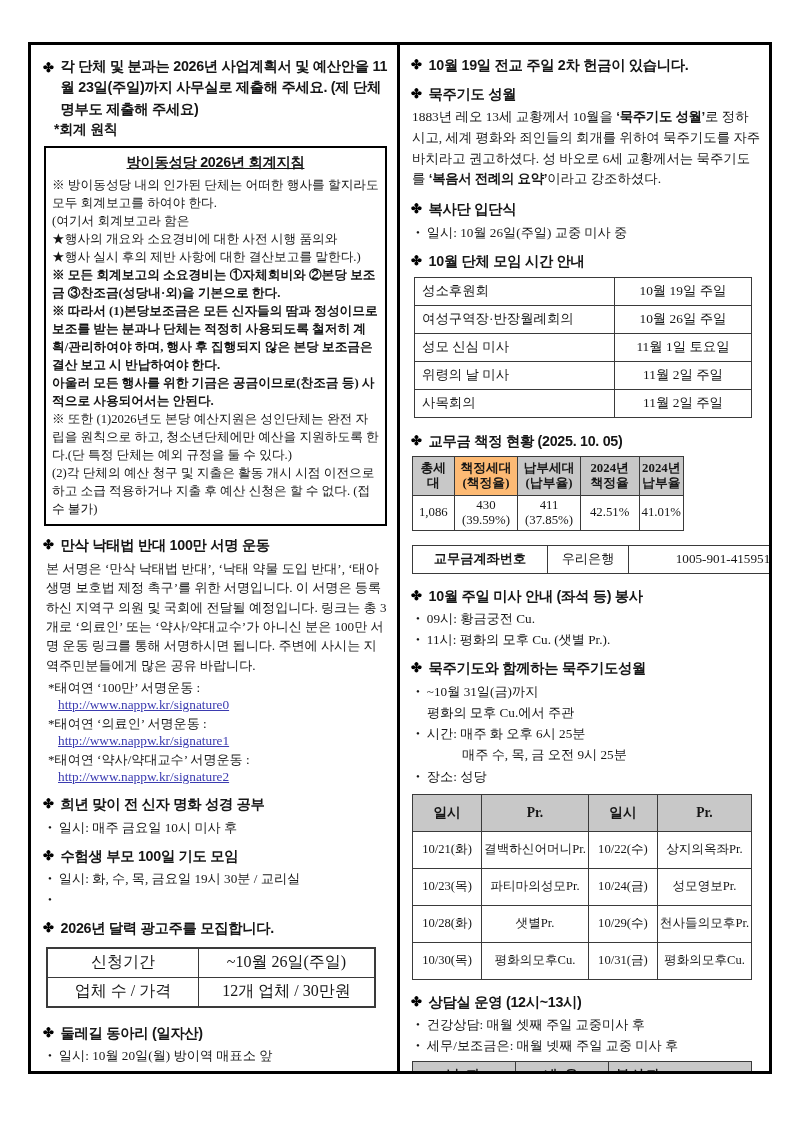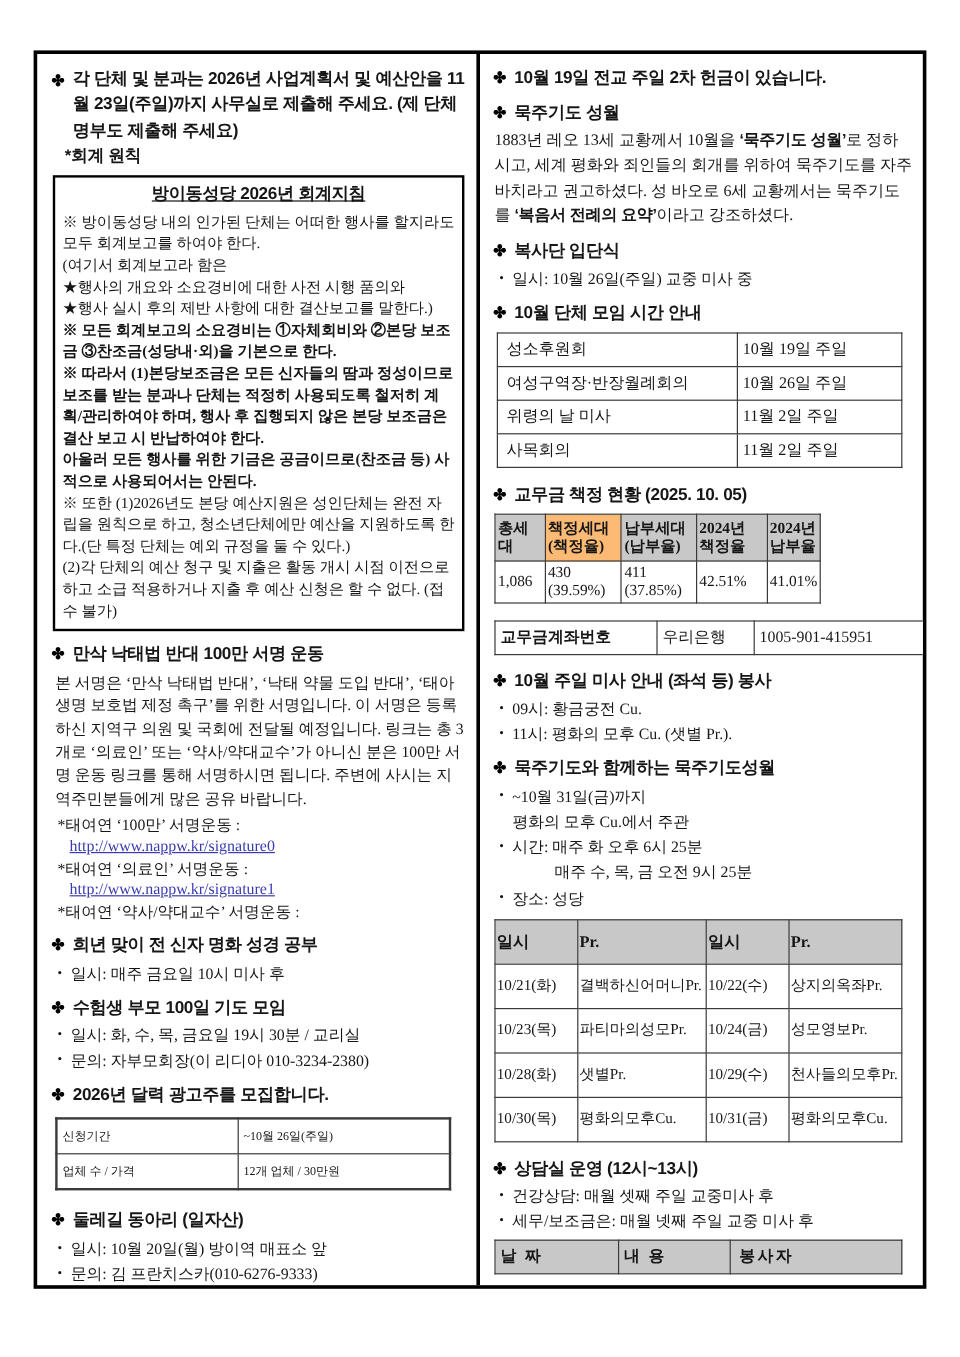--- a/index.html
+++ b/index.html
@@ -63,26 +63,26 @@
   .li { font-size:13.2px; line-height:1.45; margin:2px 0 2px 4px; display:flex; }
   .li .blt { margin:0 7px 0 2px; font-size:11px; line-height:1.7; }
   .li-cont1 { margin-left:17px; }
   .li-cont2 { margin-left:52px; }
 
   .para { font-size:13.4px; line-height:1.55; margin:1px 0 2px 2px; }
   .para .b { font-family:"Liberation Sans", sans-serif; font-weight:700; letter-spacing:-0.3px; }
 
   
   table { border-collapse:collapse; background:#fff; }
-  td, th { border:1px solid #3a3a3a; font-size:13.2px; padding:2px 4px; font-weight:normal; }
+  td, th { border:1px solid #3a3a3a; font-size:13.2px; padding:2px 4px; text-align:center; font-weight:normal; }
   .thead td { background:#c8c8c8; font-weight:700; }
   .pre { white-space:pre-line; line-height:1.15; }
 
   .cal-table { width:330px; margin:9px 0 4px 4px; border:2px solid #3a3a3a; }
-  .cal-table td { height:24px; font-size:10px; }
+  .cal-table td { height:24px; font-size:16px; }
   .cal-table td:first-child { width:142px; }
 
   .meet-table { width:338px; margin:6px 0 4px 4px; border:1.5px solid #3a3a3a; }
   .meet-table td { height:23px; font-size:13.4px; }
   .meet-table td:first-child { width:188px; text-align:left; padding-left:7px; }
 
   .stip-table { width:272px; margin:6px 0 0 2px; border:1.5px solid #3a3a3a; }
   .stip-table td { font-size:12.8px; padding:2px 2px; }
   .stip-table .thead td { height:34px; }
   .stip-table .c0 { width:52px; } .stip-table .c1 { width:80px; }
@@ -135,20 +135,21 @@
       <span class="mk">✤</span>
       <span>만삭 낙태법 반대 100만 서명 운동</span>
     </div>
     <div class="pbody">본 서명은 ‘만삭 낙태법 반대’, ‘낙태 약물 도입 반대’, ‘태아 생명 보호법 제정 촉구’를 위한 서명입니다. 이 서명은 등록하신 지역구 의원 및 국회에 전달될 예정입니다. 링크는 총 3개로 ‘의료인’ 또는 ‘약사/약대교수’가 아니신 분은 100만 서명 운동 링크를 통해 서명하시면 됩니다. 주변에 사시는 지역주민분들에게 많은 공유 바랍니다.</div>
     <div>
       <div class="plabel">*태여연 ‘100만’ 서명운동 :</div>
       <a class="purl" style="color: rgb(59, 59, 176);">http://www.nappw.kr/signature0</a>
       <div class="plabel">*태여연 ‘의료인’ 서명운동 :</div>
       <a class="purl" style="color: rgb(59, 59, 176);">http://www.nappw.kr/signature1</a>
       <div class="plabel">*태여연 ‘약사/약대교수’ 서명운동 :</div>
+      <a class="purl" style="color: rgb(59, 59, 176);">http://www.nappw.kr/signature2</a>
     </div>
 
     <div class="h">
       <span class="mk">✤</span>
       <span>희년 맞이 전 신자 명화 성경 공부</span>
     </div>
     <div class="li">
       <span class="blt">•</span>
       <span>일시: 매주 금요일 10시 미사 후</span>
     </div>
@@ -156,21 +157,20 @@
     <div class="h">
       <span class="mk">✤</span>
       <span>수험생 부모 100일 기도 모임</span>
     </div>
     <div class="li">
       <span class="blt">•</span>
       <span>일시: 화, 수, 목, 금요일 19시 30분 / 교리실</span>
     </div>
     <div class="li">
       <span class="blt">•</span>
-      <span>문의: 자부모회장(이 리디아 010-3234-2380)</span>
     </div>
 
     <div class="h">
       <span class="mk">✤</span>
       <span>2026년 달력 광고주를 모집합니다.</span>
     </div>
     <table class="cal-table">
       <tbody>
           <tr>
         <td>신청기간</td>
@@ -227,20 +227,24 @@
     </div>
     <table class="meet-table">
       <tbody>
           <tr>
         <td>성소후원회</td>
         <td>10월 19일 주일</td>
       </tr>
       <tr>
         <td>여성구역장·반장월례회의</td>
         <td>10월 26일 주일</td>
+      </tr>
+      <tr>
+        <td>성모 신심 미사</td>
+        <td>11월 1일 토요일</td>
       </tr>
       <tr>
         <td>위령의 날 미사</td>
         <td>11월 2일 주일</td>
       </tr>
       <tr>
         <td>사목회의</td>
         <td>11월 2일 주일</td>
       </tr>
     </tbody>

